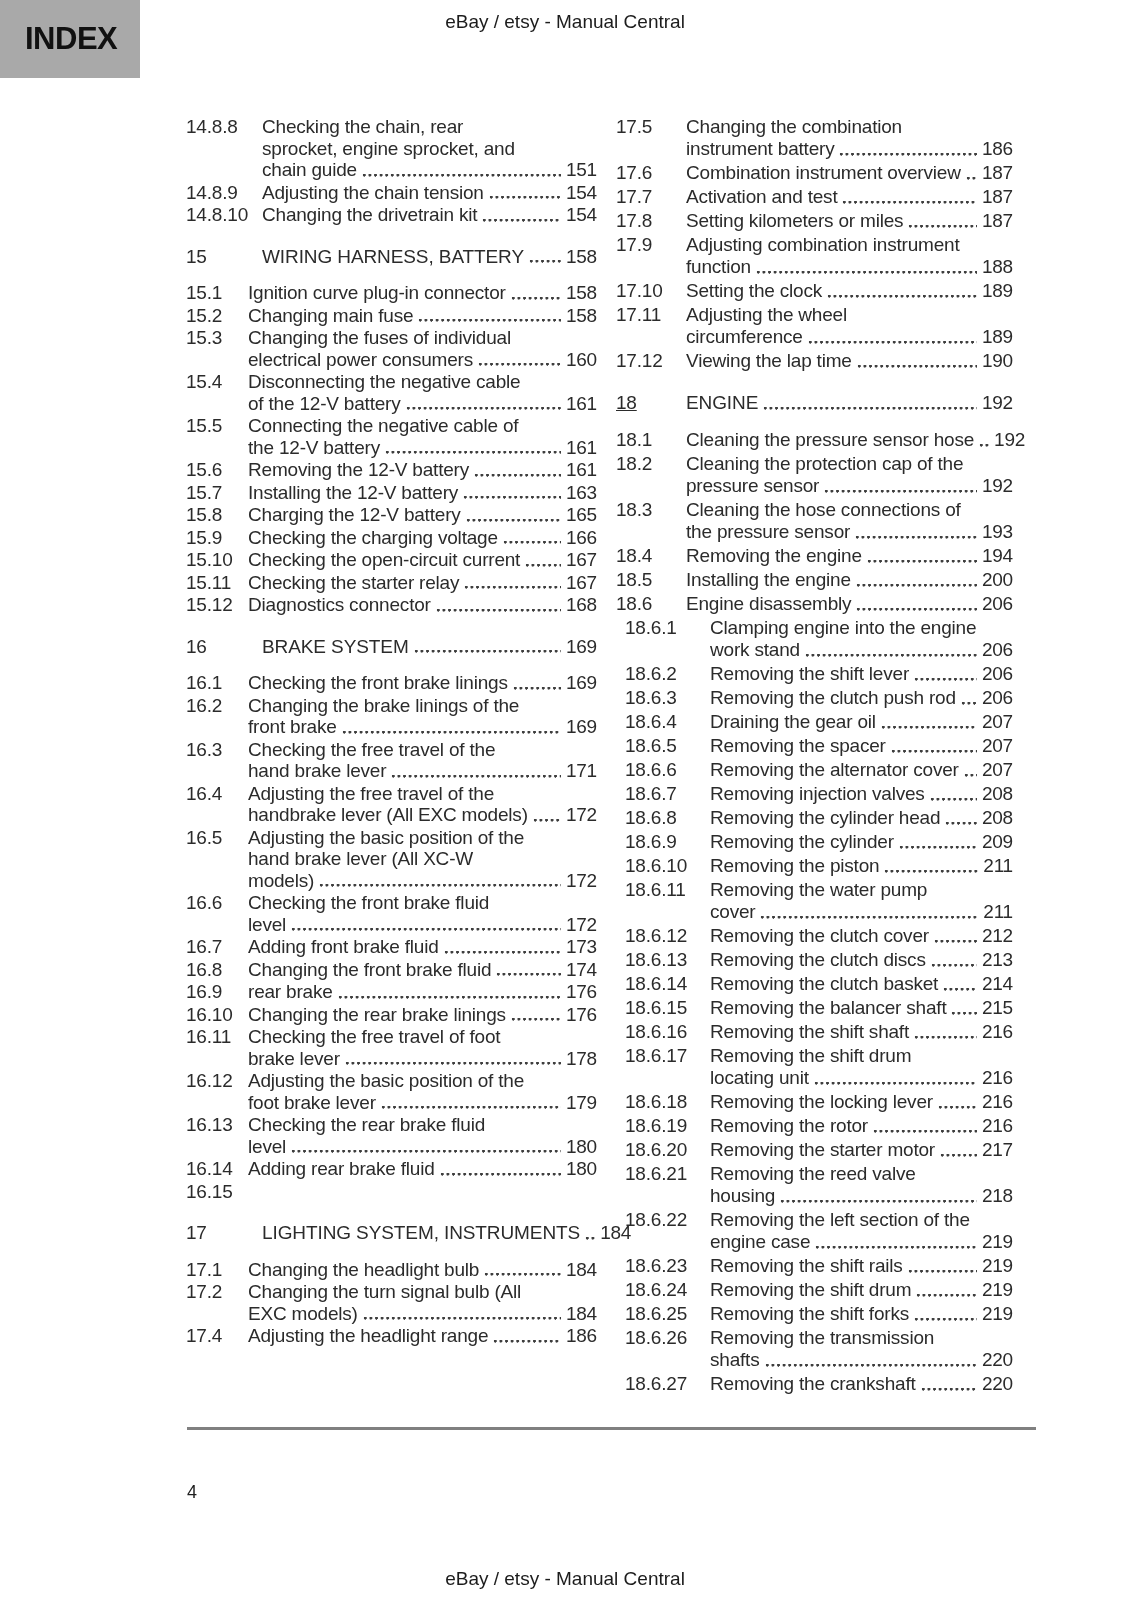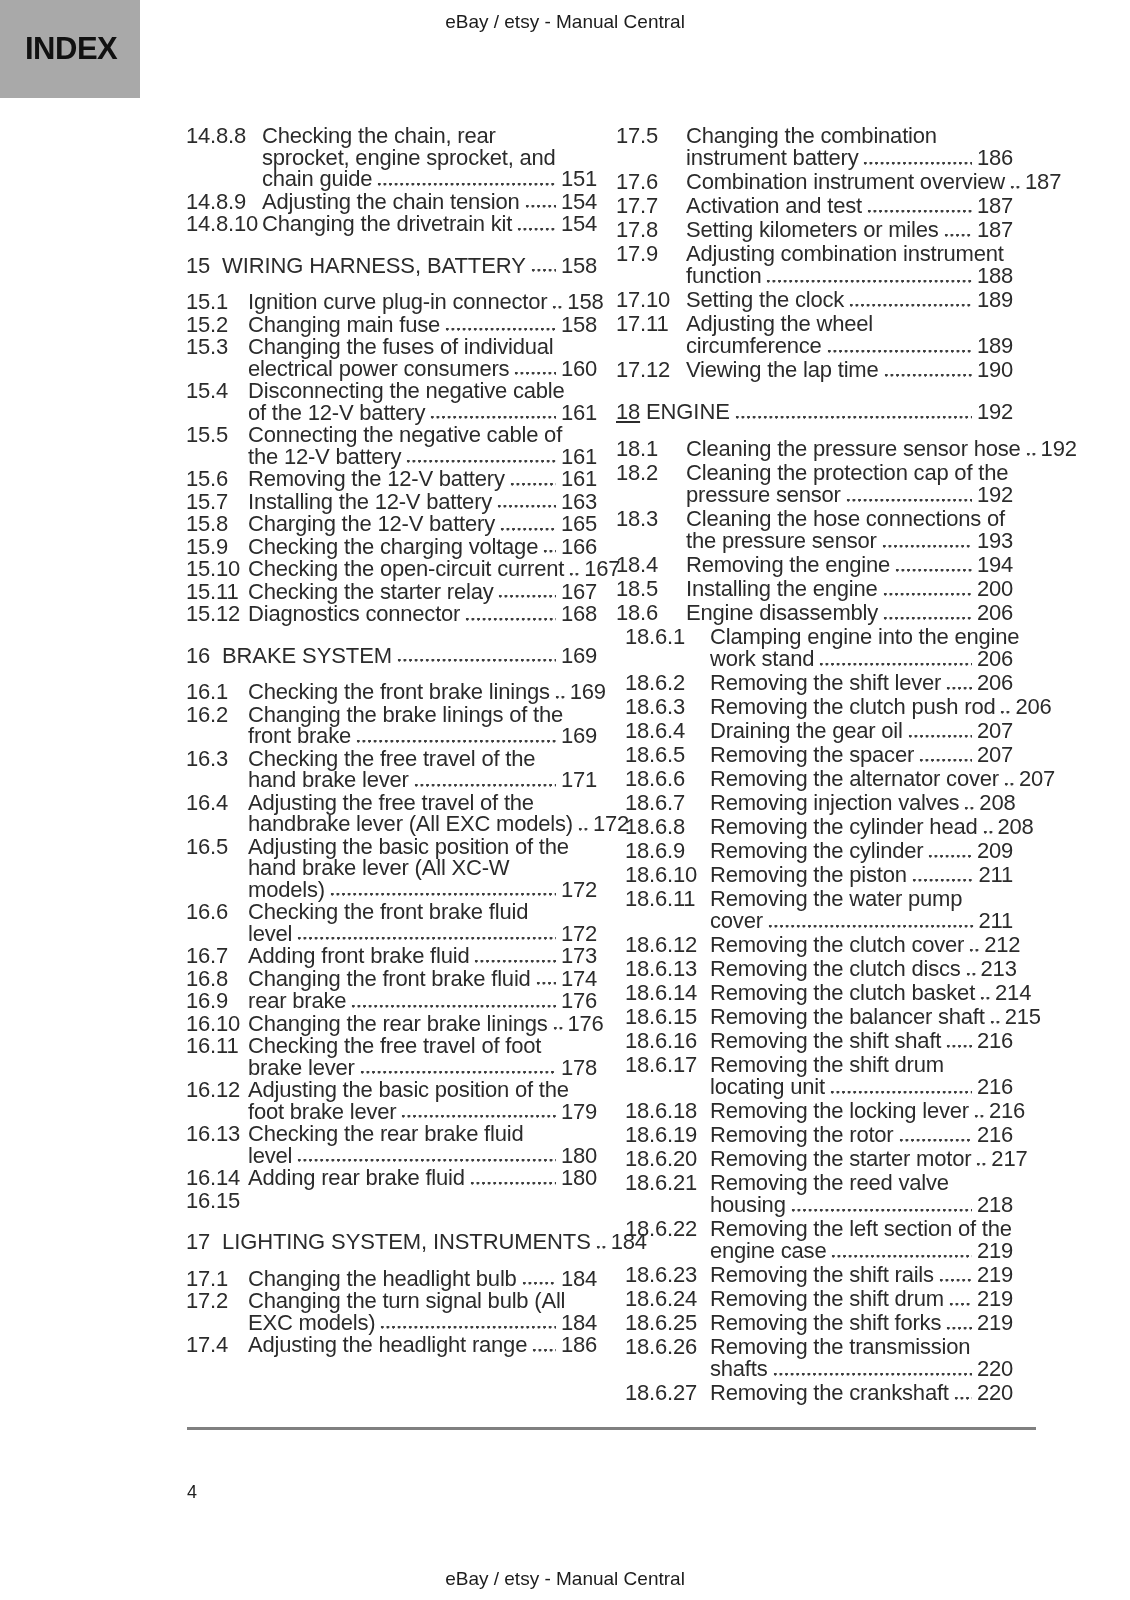--- a/index.html
+++ b/index.html
@@ -2,37 +2,37 @@
 <html><head>
 <meta charset="utf-8">
 <style>
   html,body{margin:0;padding:0;background:#ffffff;}
   .page{
     position:relative;width:1130px;height:1600px;background:#ffffff;overflow:hidden;
     font-family:"Liberation Sans",sans-serif;color:#2b2b2b;
   }
   
   .index-tab{
-    position:absolute;left:0;top:0;width:140px;height:98px;background:#a9a9a9;
+    position:absolute;left:0;top:0;width:140px;height:78px;background:#a9a9a9;
     display:flex;align-items:center;padding-left:25px;box-sizing:border-box;
   }
   .index-tab span{
     font-size:31px;font-weight:bold;letter-spacing:-0.5px;color:#111111;
   }
   .header-title{
     position:absolute;top:11px;left:0;right:0;text-align:center;
     font-size:19px;color:#1c1c1c;
   }
   
-  .column{position:absolute;top:125px;font-size:22px;letter-spacing:-0.2px;line-height:21.5px;}
+  .column{position:absolute;top:116px;font-size:19px;letter-spacing:-0.2px;line-height:21.5px;}
   .col-left{left:186px;width:411px;}
   .col-right{left:616px;width:397px;line-height:22px;}
   .toc-entry{display:flex;margin-bottom:1px;}
   .col-right .toc-entry{margin-bottom:2px;}
-  .toc-section{display:flex;margin:20px 0 15px 0;}
+  .toc-section{display:flex;margin:20px 0 15px 0;gap:40px;}
   .toc-section .t{letter-spacing:-0.1px;}
   .num{flex:0 0 62px;}
   .toc-section .num{flex:0 0 36px;}
   .col-right .toc-section .num{flex:0 0 30px;text-decoration:underline;}
   .l3 .num{flex:0 0 76px;}
   .col-right .l2 .num{flex:0 0 70px;}
   .col-right .l3{padding-left:9px;}
   .col-right .l3 .num{flex:0 0 85px;}
   .body{flex:1;min-width:0;}
   .line{white-space:nowrap;}

